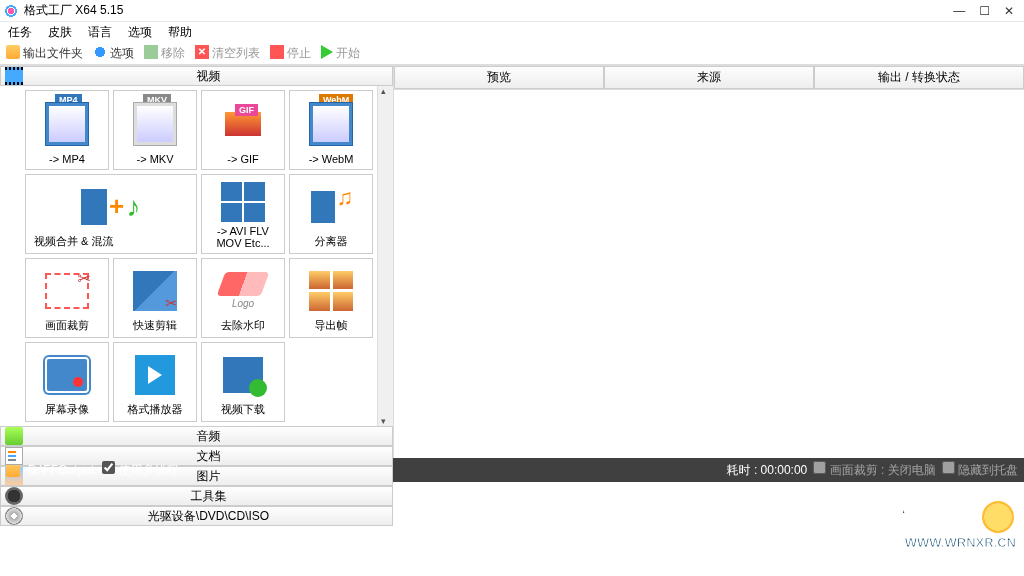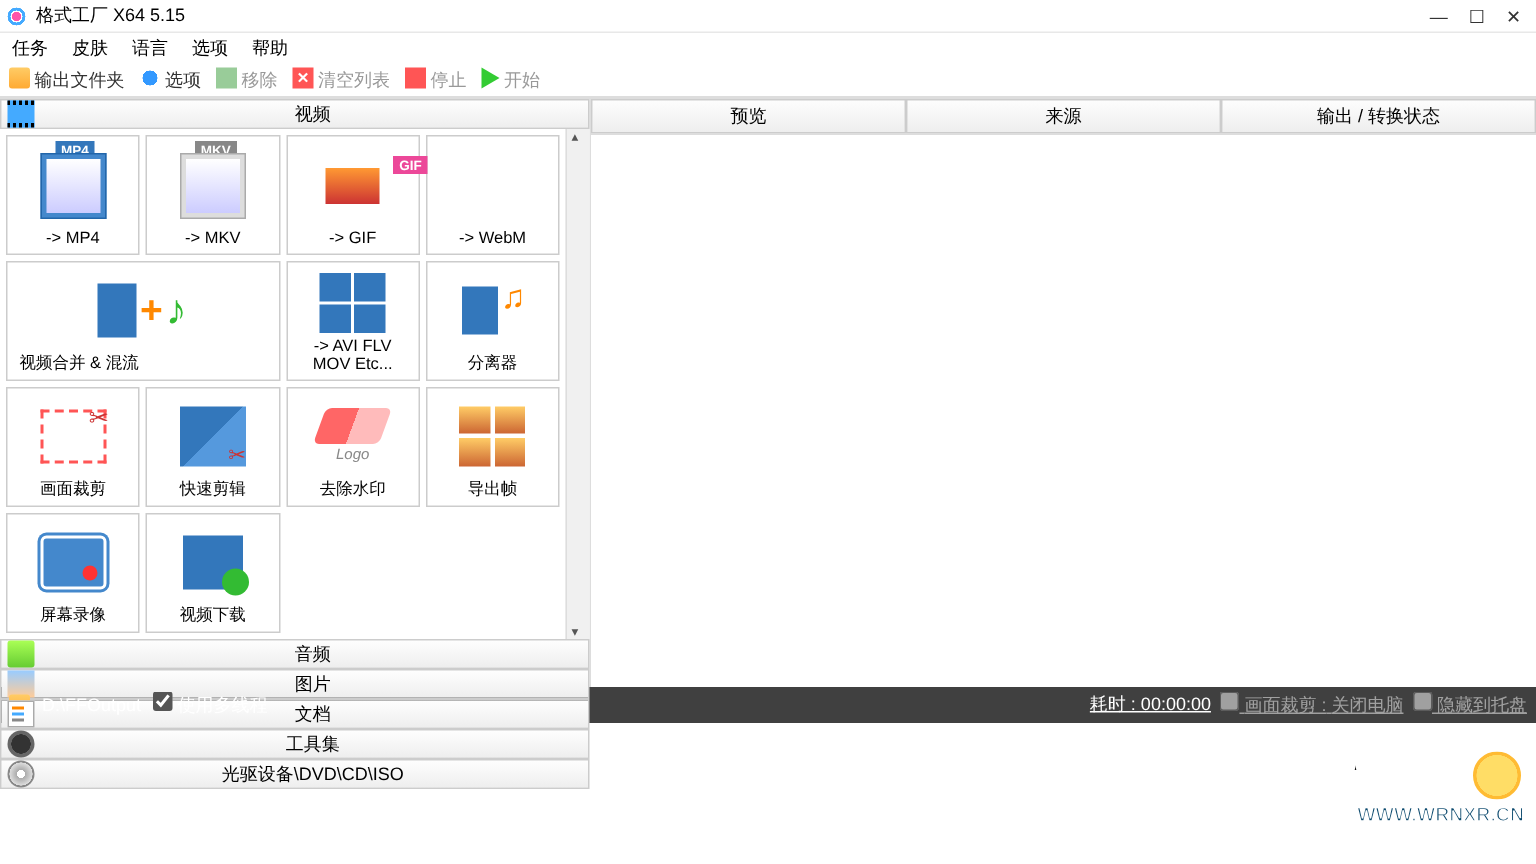--- a/index.html
+++ b/index.html
@@ -11,35 +11,35 @@
 .toolbar { height: 24px; display: flex; align-items: center; gap: 10px; padding: 0 6px; border-bottom: 2px solid #ddd; }
 .tbitem { display:flex; align-items:flex-start; gap:3px; color:#333;}
 .tbitem.disabled { color:#999; }
 .ticon { width:14px; height:14px; display:inline-block; }
 .main { display:flex; height: 392px; justify-content: center; }
 .leftpanel { width: 394px; display:flex; flex-direction:column; border-right:1px solid #ddd; }
 .cathead { height: 26px; background: linear-gradient(#fefefe,#eee); border:1px solid #ccc; display:flex; align-items:center; padding:0 4px; gap:6px; }
 .cathead.small { height:22px; }
 .cathead .caticon { width:18px; height:18px; }
 .cathead .catlabel { flex:1; text-align:center; }
-.gridwrap { flex:1; display:flex; }
+.gridwrap { flex:1; display:flex;padding-left:21px; }
 .grid { flex:1; padding:4px; display:grid; grid-template-columns: repeat(4, 1fr); gap:4px; align-content:start; }
 .tile { border:1px solid #ccc; background:#fff; height:80px; display:flex; flex-direction:column; align-items:center; justify-content:flex-end; padding:4px; text-align:center; }
 .tile.double { grid-column: span 2; }
 .tile .ticonbig { flex:1; display:flex; align-items:center; justify-content:center; }
 .tile .tlabel { font-size:11px; white-space:nowrap; overflow:hidden; width:100%; }
 .vscroll { width:16px; background:#f0f0f0; border-left:1px solid #ddd; position:relative; }
 .vscroll::before { content:"▴"; position:absolute; top:0; left:3px; font-size:9px; color:#555;}
 .vscroll::after { content:"▾"; position:absolute; bottom:0; left:3px; font-size:9px; color:#555;}
 .rightpanel { flex:1; display:flex; flex-direction:column; }
 .listhead { height:24px; display:flex; border-bottom:1px solid #ddd; }
 .listhead div { flex:1; border:1px solid #ccc; background:linear-gradient(#fdfdfd,#eee); display:flex; align-items:center; justify-content:center; }
 .rightbody { flex:1; background:#fff; }
 .statusbar { height:24px; background:#404040; color:#fff; display:flex; align-items:center; padding:0 6px; gap:8px; font-size:11px; }
-.statusbar .right { margin-left:auto; display:flex; align-items:flex-start; gap:6px;text-decoration:underline; }
+.statusbar .right { margin-left:auto; display:flex; align-items:flex-end; gap:6px; }
 .watermark { position:absolute; right:8px; bottom:26px; text-align:right; }
 .watermark .big { font-size:28px; font-weight:bold; color:#111; -webkit-text-stroke:2px #fff; text-shadow:0 0 3px #fff; display:inline-block;}
 .watermark .small { font-size:13px; font-weight:bold; color:#0c4a6e; -webkit-text-stroke:1px #fff; }
 .emoji { width:36px; height:36px; background:radial-gradient(circle,#fd6 60%,#fb3 61%); border-radius:50%; display:inline-block; vertical-align:bottom; margin-left:6px; border:2px solid #fff;}
 input[type=checkbox]{ accent-color:#555; }
 
 
 .i-folder{background:linear-gradient(#fc6,#fa3);border-radius:2px;}
 .i-opts{background:radial-gradient(circle,#39f 50%,#fff 51%);border-radius:50%;}
 .i-move{background:#9c9;}
@@ -47,21 +47,21 @@
 .i-stop{background:#f55;}
 .i-play{width:0;height:0;border-left:12px solid #3c3;border-top:7px solid transparent;border-bottom:7px solid transparent;}
 .film{width:18px;height:18px;background:#4af;position:relative;}
 .film::before,.film::after{content:"";position:absolute;left:0;right:0;height:3px;background:repeating-linear-gradient(90deg,#000 0 2px,#4af 2px 4px);}
 .film::before{top:0;} .film::after{bottom:0;}
 
 
 .fmt{width:44px;height:44px;background:#48c;position:relative;border:1px solid #26a;}
 .fmt::after{content:"";position:absolute;left:3px;right:3px;top:3px;bottom:3px;background:linear-gradient(#fff,#ccf);}
 .badge{position:absolute;top:-8px;left:10px;padding:1px 4px;font-size:9px;color:#fff;font-weight:bold;}
-.b-mp4{background:#37b;} .b-mkv{background:#888;} .b-gif{background:#ec4899;margin-left:35px;} .b-webm{background:#d70;}
+.b-mp4{background:#37b;} .b-mkv{background:#888;} .b-gif{background:#ec4899;} .b-webm{background:#d70;}
 .mix{width:60px;height:44px;display:flex;align-items:center;}
 .mix .f1{width:26px;height:36px;background:#37b;} .mix .plus{color:#f80;font-size:26px;font-weight:bold;margin:0 2px;} .mix .note{color:#3b3;font-size:28px;}
 .multi{width:44px;height:40px;display:grid;grid-template-columns:1fr 1fr;gap:2px;}
 .multi div{background:#37b;}
 .sep{width:44px;height:44px;position:relative;}
 .sep .f{width:24px;height:32px;background:#37b;position:absolute;left:2px;top:6px;} .sep .n{color:#f80;font-size:22px;position:absolute;right:0;top:0;}
 .crop{width:44px;height:36px;border:2px dashed #f55;position:relative;}
 .crop::after{content:"✂";position:absolute;right:-4px;top:-6px;font-size:16px;color:#c33;}
 .cut{width:44px;height:40px;background:linear-gradient(135deg,#37b 50%,#59d 50%);position:relative;}
 .cut::after{content:"✂";position:absolute;right:0;bottom:0;font-size:14px;color:#c33;}
@@ -160,20 +160,26 @@
         <div class="tile">
             <div class="ticonbig">
               <div style="position:relative">
                 <div class="badge b-gif">GIF</div>
                 <div class="gif-img"></div>
               </div>
             </div>
             <div class="tlabel">-&gt; GIF</div>
           </div>
         <div class="tile">
+            <div class="ticonbig">
+              <div style="position:relative">
+                <div class="badge b-webm">WebM</div>
+                <div class="fmt"></div>
+              </div>
+            </div>
             <div class="tlabel">-&gt; WebM</div>
           </div>
         <div class="tile double">
             <div class="ticonbig">
               <div class="mix">
                 <div class="f1"></div>
                 <span class="plus">+</span>
                 <span class="note">♪</span>
               </div>
             </div>
@@ -232,38 +238,44 @@
             <div class="tlabel">导出帧</div>
           </div>
         <div class="tile">
             <div class="ticonbig">
               <div class="rec"></div>
             </div>
             <div class="tlabel">屏幕录像</div>
           </div>
         <div class="tile">
             <div class="ticonbig">
+              <div class="player"></div>
+            </div>
+            <div class="tlabel">格式播放器</div>
+          </div>
+        <div class="tile">
+            <div class="ticonbig">
               <div class="dl"></div>
             </div>
             <div class="tlabel">视频下载</div>
           </div>
       </div>
       <div class="vscroll"></div>
     </div>
     <div class="cathead small">
         <span class="caticon ci-audio"></span>
         <span class="catlabel">音频</span>
       </div>
     <div class="cathead small">
+        <span class="caticon ci-doc"></span>
+        <span class="catlabel">文档</span>
+      </div>
+    <div class="cathead small">
         <span class="caticon ci-img"></span>
         <span class="catlabel">图片</span>
-      </div>
-    <div class="cathead small">
-        <span class="caticon ci-doc"></span>
-        <span class="catlabel">文档</span>
       </div>
     <div class="cathead small">
         <span class="caticon ci-tools"></span>
         <span class="catlabel">工具集</span>
       </div>
     <div class="cathead small">
         <span class="caticon ci-disc"></span>
         <span class="catlabel">光驱设备\DVD\CD\ISO</span>
       </div>
   </div>

